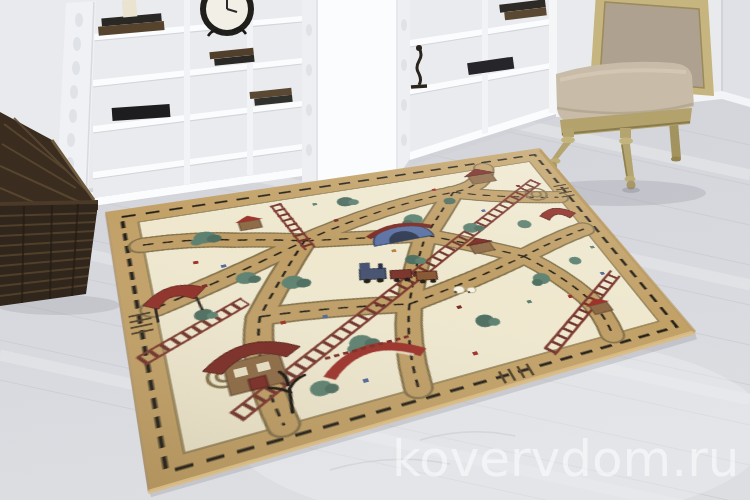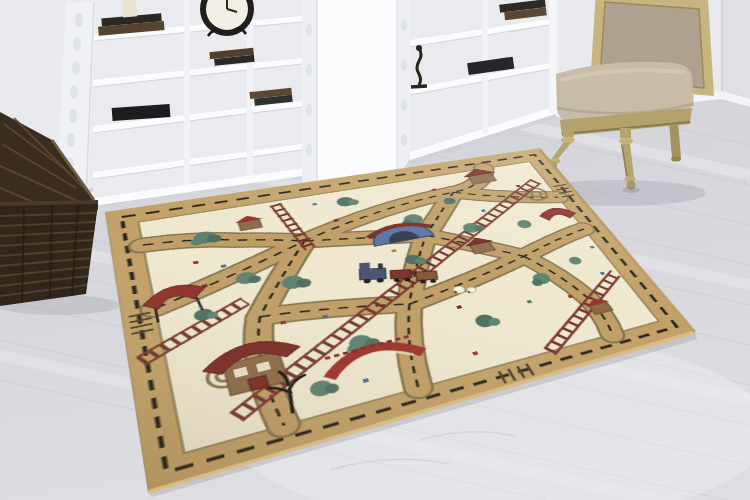--- a/index.html
+++ b/index.html
@@ -502,14 +502,15 @@
     <rect x="0" y="0" width="430" height="330" fill="url(#rugshade)"></rect>
   </svg>
 </div>
 
 <svg width="750" height="500" viewBox="0 0 750 500" style="pointer-events:none">
   <path d="M148,492 L695,332" stroke="#d9bd85" stroke-width="4" opacity="0.9" fill="none"></path>
   <path d="M540,150 L695,332" stroke="#b99a63" stroke-width="3" opacity="0.7" fill="none"></path>
   <path d="M106,214 L149,491" stroke="#8c8c99" stroke-width="3" opacity="0.18" fill="none"></path>
 </svg>
 
+<div class="watermark">kovervdom.ru</div>
 
 </div>
 
 </body></html>

